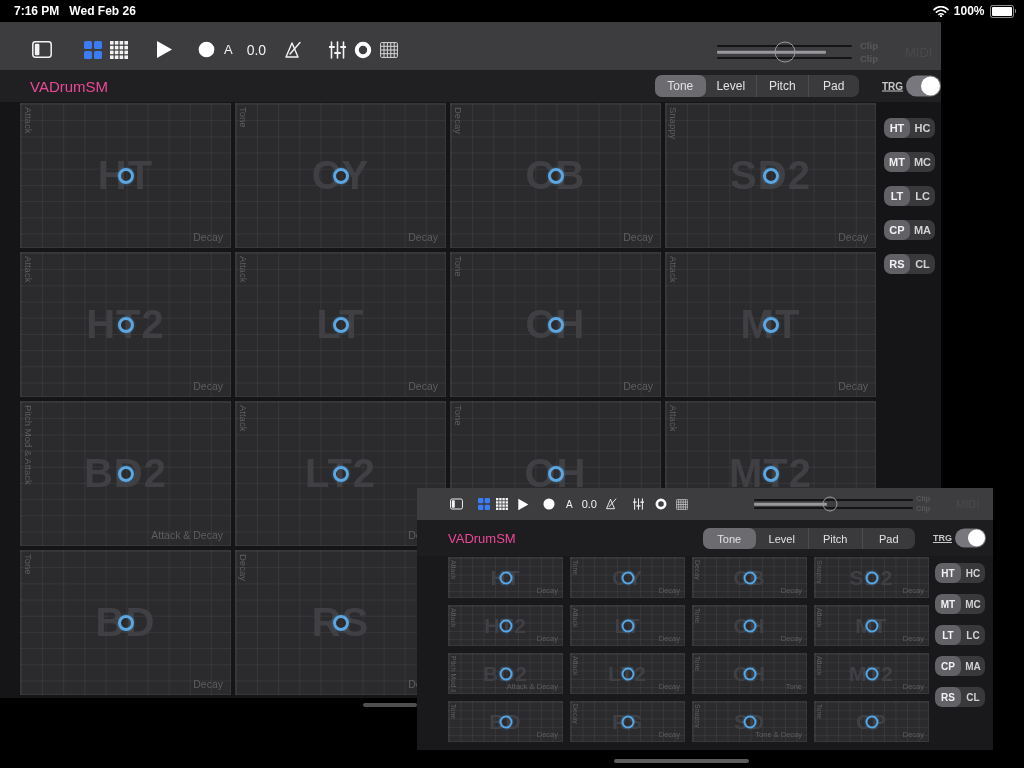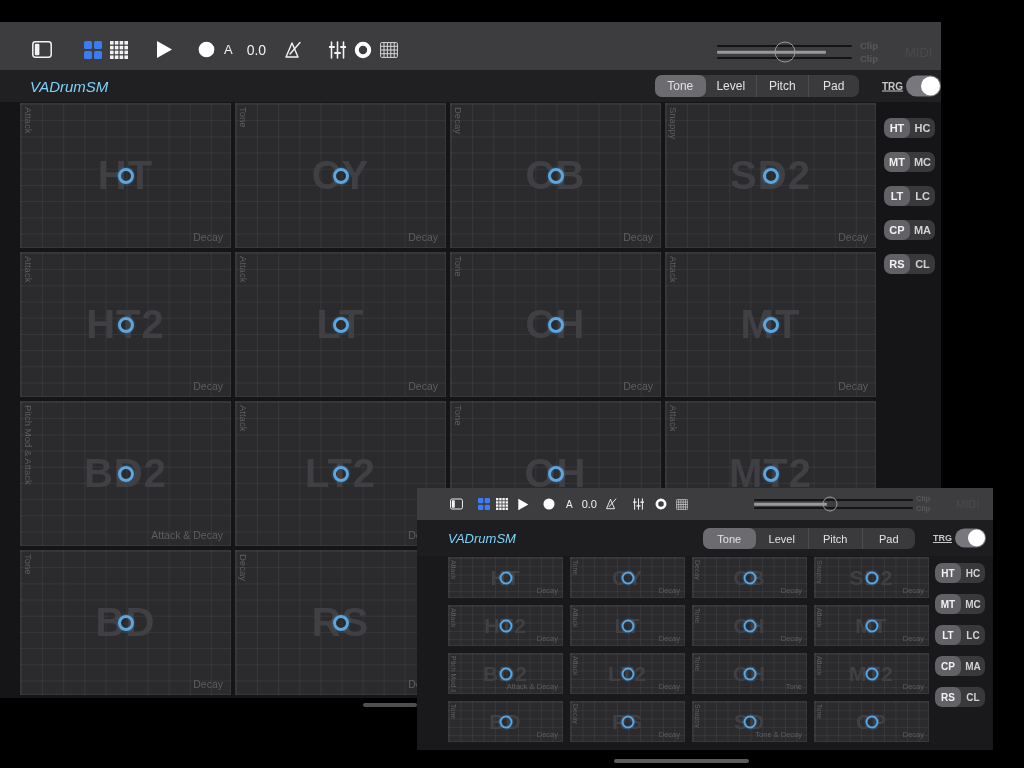--- a/index.html
+++ b/index.html
@@ -66,21 +66,21 @@
   .clip-col{position:absolute;display:flex;flex-direction:column;color:#58585b;font-weight:600;}
   .w-main .clip-col{left:860px;top:30px;transform:translateY(-50%);font-size:9.5px;line-height:13px;}
   .w-mini .clip-col{left:499px;top:50%;transform:translateY(-50%);font-size:7.5px;line-height:10px;}
   .midi{position:absolute;color:#4a4a4d;}
   .w-main .midi{left:905px;top:30px;transform:translateY(-50%);font-size:13px}
   .w-mini .midi{left:539px;top:50%;transform:translateY(-50%);font-size:11px}
 
   .titlebar{position:relative;display:flex;align-items:center;}
   .w-main .titlebar{height:32px;background:#202022;}
   .w-mini .titlebar{height:36px;background:#1d1d1f;}
-  .title{color:#7dd3fc;font-style:italic;}
+  .title{color:#ec4899;}
   .w-main .title{margin-left:30px;font-size:15px}
   .w-mini .title{margin-left:31px;font-size:13px}
 
   .segbar{position:absolute;display:flex;background:#3a3a3c;border-radius:7px;align-items:stretch;}
   .w-main .segbar{left:655px;top:5px;height:22px;width:204px}
   .w-mini .segbar{left:286px;top:8px;height:21px;width:212px}
   .seg{flex:1;display:flex;align-items:center;justify-content:center;color:#e2e2e4;}
   .w-main .seg{font-size:12px}
   .w-mini .seg{font-size:11px}
   .seg + .seg{border-left:1px solid #4d4d50;}
@@ -216,20 +216,40 @@
       <path d="M1 3.6 C3 1.6 5.4 0.6 8 0.6 C10.6 0.6 13 1.6 15 3.6"></path>
       <path d="M3.4 6.1 C4.7 4.9 6.3 4.3 8 4.3 C9.7 4.3 11.3 4.9 12.6 6.1"></path>
       <path d="M5.9 8.5 C6.5 8 7.2 7.8 8 7.8 C8.8 7.8 9.5 8 10.1 8.5"></path>
     </g>
     <circle cx="8" cy="10" r="1.1" fill="#fff"></circle>
   </symbol>
 </svg>
 
 <div class="screen">
 
+  <div class="statusbar">
+    <div class="sb-left">
+      <span>7:16 PM</span>
+      <span>Wed Feb 26</span>
+    </div>
+    <div class="sb-right">
+      <span class="tb-icon" style="width:16px;height:11px">
+          <svg>
+            <use href="#ic-wifi"></use>
+          </svg>
+        </span>
+      <span>100%</span>
+      <span class="batt">
+          <span class="batt-body">
+            <span class="batt-fill"></span>
+          </span>
+          <span class="batt-tip"></span>
+        </span>
+    </div>
+  </div>
 
   <section class="window w-main">
     <div class="toolbar">
       <span class="tb-icon i-sidebar">
           <svg>
             <use href="#ic-sidebar"></use>
           </svg>
         </span>
       <span class="tb-icon i-bluegrid">
           <svg>

